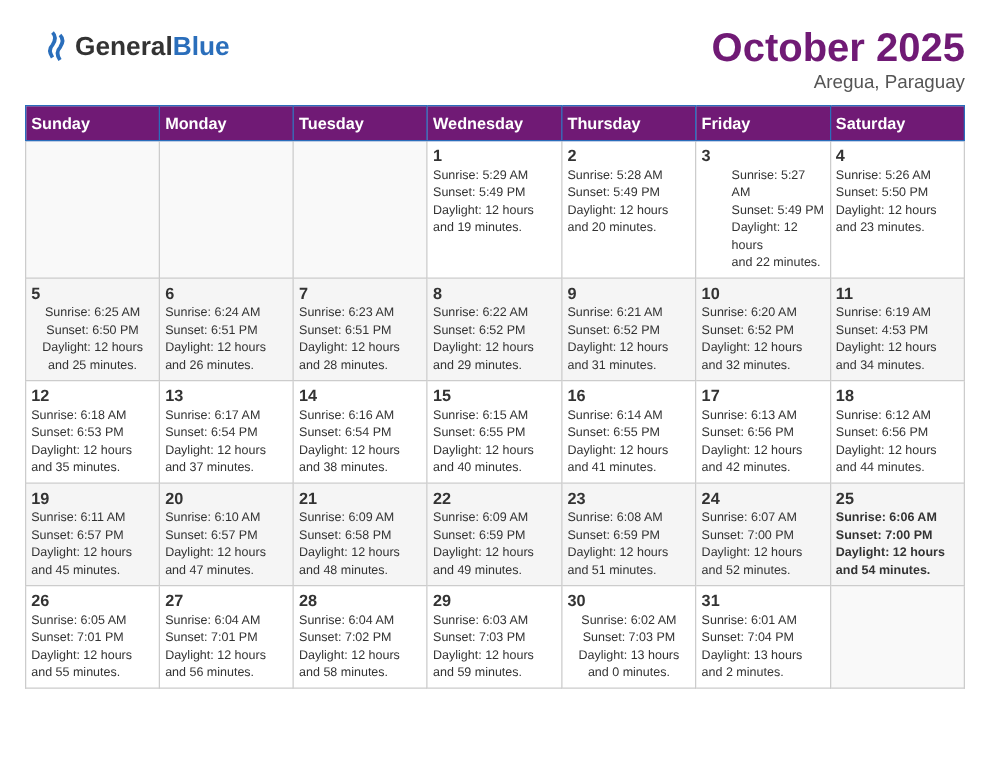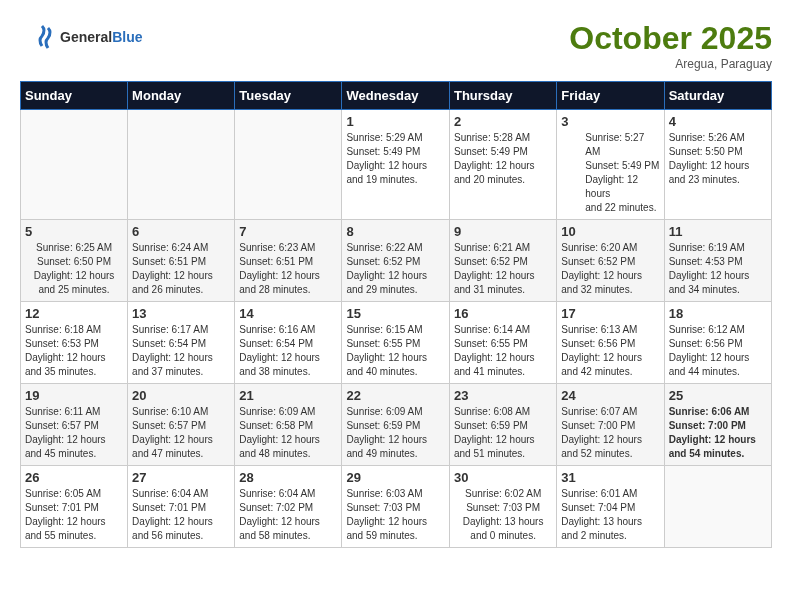--- a/index.html
+++ b/index.html
@@ -19,33 +19,33 @@
     .logo {
       display: flex;
       align-items: center;
     }
     .title-block {
       text-align: right;
     }
     .month-title {
       font-size: 32px;
       font-weight: bold;
-      color: #4d7c0f;
+      color: #701a75;
     }
     .subtitle {
-      font-size: 12px;
+      font-size: 15px;
       color: #555;
     }
     table {
       width: 100%;
       border-collapse: collapse;
       font-size: 11px;
     }
     thead tr th {
-      background-color: #0f172a;
+      background-color: #701a75;
       color: #fff;
       padding: 6px 4px;
       text-align: left;
       font-size: 13px;
       font-weight: bold;
       border: 1px solid #2a6ebb;
     }
     tbody tr td {
       vertical-align: top;
       padding: 4px 4px;
@@ -78,21 +78,21 @@
 
 <div class="header">
   <div class="logo">
     <svg width="36" height="36" viewBox="0 0 36 36">
       <rect x="0" y="0" width="36" height="36" fill="none"></rect>
 
       <path d="M28 8 Q32 12 28 18 Q24 22 28 28" stroke="#2a6ebb" stroke-width="3" fill="none"></path>
       <path d="M22 6 Q26 10 22 16 Q18 20 22 26" stroke="#2a6ebb" stroke-width="3" fill="none"></path>
     </svg>
     <div style="margin-left:4px;">
-      <div style="font-size:14px; font-weight:bold; line-height:1.1;">
+      <div style="font-size:21px; font-weight:bold; line-height:1.1;">
         <span style="color:#333;">General</span><span style="color:#2a6ebb;">Blue</span>
       </div>
     </div>
   </div>
   <div class="title-block">
     <div class="month-title">October 2025</div>
     <div class="subtitle">Aregua, Paraguay</div>
   </div>
 </div>
 

